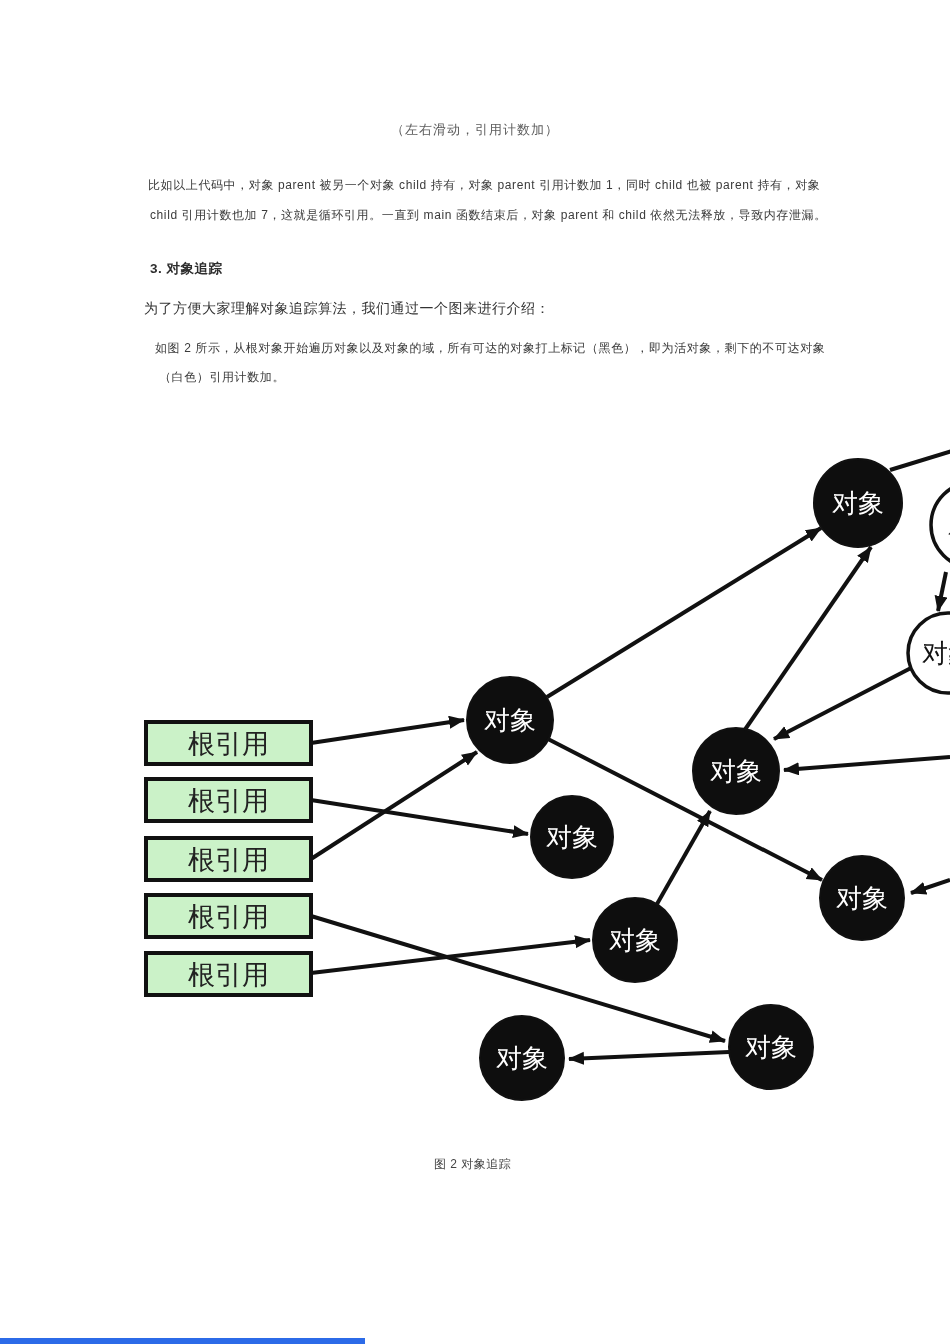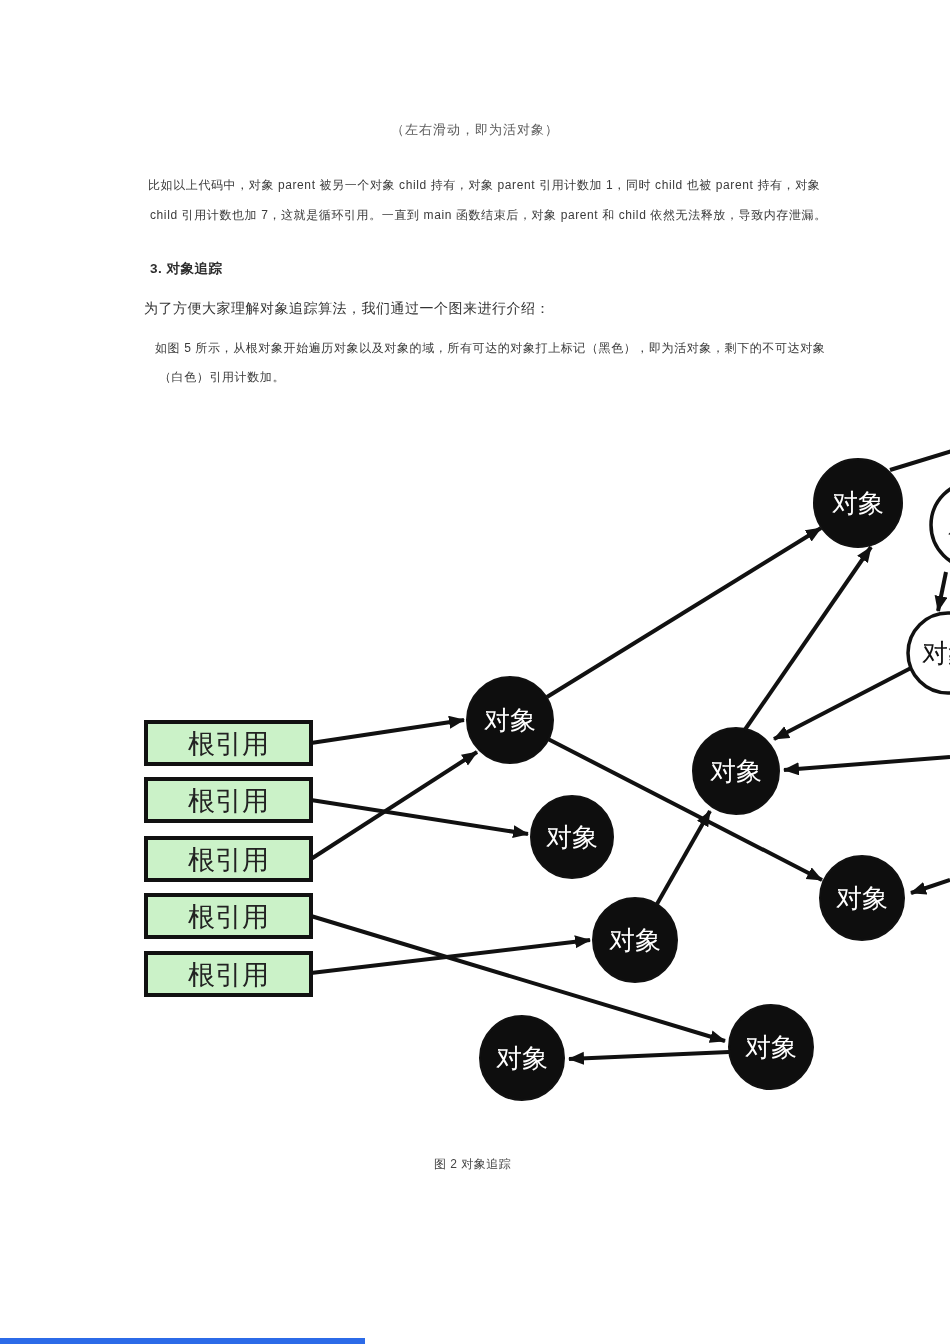--- a/index.html
+++ b/index.html
@@ -15,30 +15,30 @@
   .p3l2{left:159px;top:369px;font-size:12px;letter-spacing:0.6px;color:#3a3a3a;}
   .caption{left:434px;top:1156px;font-size:12px;color:#444444;letter-spacing:0.5px;}
   .figure-svg{position:absolute;left:0;top:0;pointer-events:none;}
   .bluebar{position:absolute;left:0;top:1338px;height:6px;}
 </style>
 </head>
 <body>
 
 <div class="page">
 
-  <div class="txt hint">（左右滑动，即为活对象）</div>
+  <div class="txt hint">（左右滑动，引用计数加）</div>
 
   <div class="txt p1l1">比如以上代码中，对象 parent 被另一个对象 child 持有，对象 parent 引用计数加 1，同时 child 也被 parent 持有，对象</div>
   <div class="txt p1l2">child 引用计数也加 7，这就是循环引用。一直到 main 函数结束后，对象 parent 和 child 依然无法释放，导致内存泄漏。</div>
 
   <div class="txt heading">3. 对象追踪</div>
 
   <div class="txt p2">为了方便大家理解对象追踪算法，我们通过一个图来进行介绍：</div>
 
-  <div class="txt p3l1">如图 5 所示，从根对象开始遍历对象以及对象的域，所有可达的对象打上标记（黑色），即为活对象，剩下的不可达对象</div>
+  <div class="txt p3l1">如图 2 所示，从根对象开始遍历对象以及对象的域，所有可达的对象打上标记（黑色），即为活对象，剩下的不可达对象</div>
   <div class="txt p3l2">（白色）引用计数加。</div>
 
   <div id="figure-holder">
       <svg width="950" height="1344" viewBox="0 0 950 1344" class="figure-svg">
         <defs>
           <marker id="ah" markerUnits="userSpaceOnUse" markerWidth="18" markerHeight="14" refX="15" refY="6.5" orient="auto">
             <path d="M0,0 L16,6.5 L0,13 Z" fill="#111111"></path>
           </marker>
         </defs>
         <line x1="311" y1="743" x2="464" y2="720" stroke="#111111" stroke-width="4" marker-end="url(#ah)"></line>

